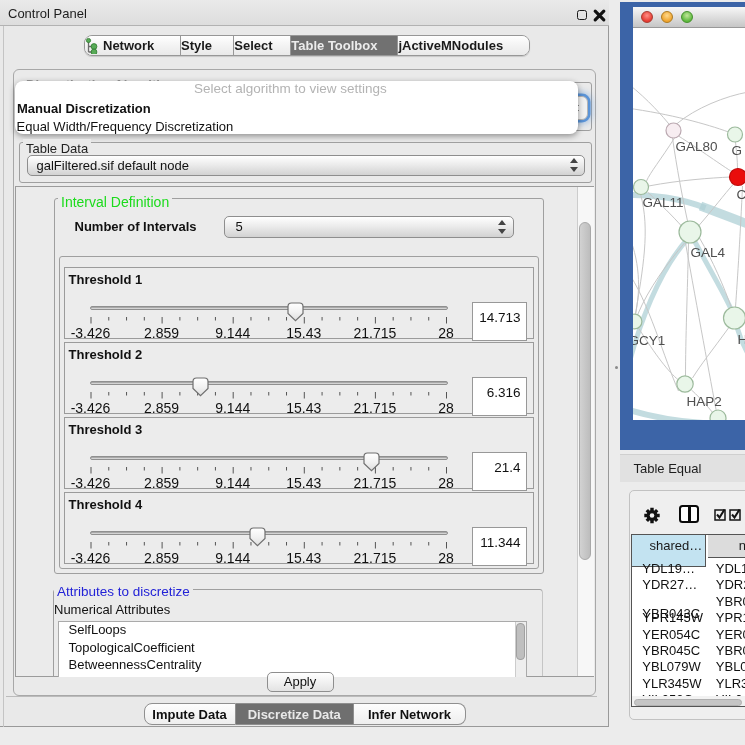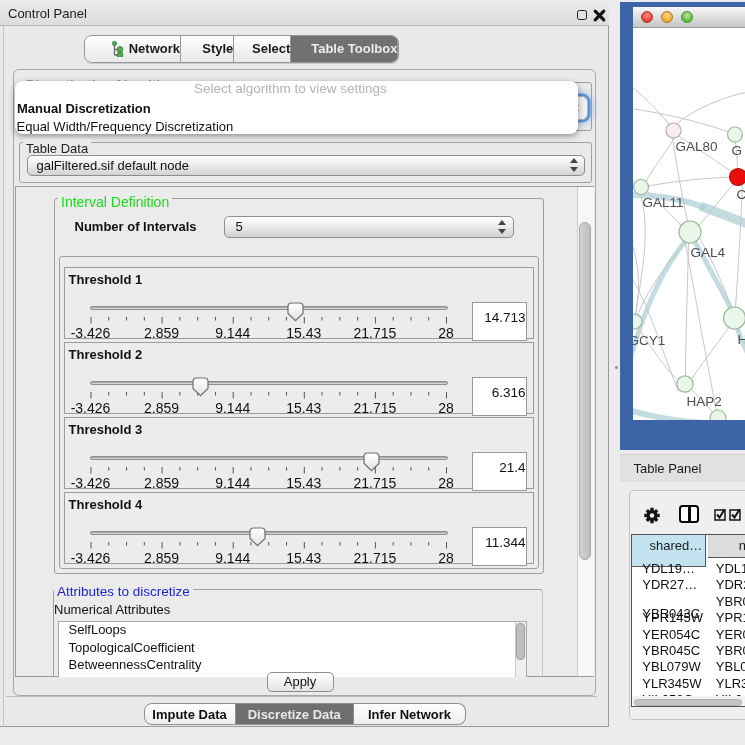--- a/index.html
+++ b/index.html
@@ -3,26 +3,26 @@
 *{margin:0;padding:0;box-sizing:border-box}
 html,body{width:745px;height:745px;overflow:hidden;font-family:"Liberation Sans",sans-serif;background:#ececec;position:relative;-webkit-font-smoothing:antialiased}
 .abs{position:absolute}
 .fs{position:absolute;border:1px solid #9f9f9f;border-radius:3px}
 .fstitle{position:absolute;padding:4px 3px;line-height:12px}
 .combo{position:absolute;border:1px solid #8e8e8e;border-radius:5px;background:linear-gradient(#ffffff,#ececec 45%,#d2d2d2);font-size:13px;color:#111}
 .spin{position:absolute;width:9px;height:14px}
 .spin:before,.spin:after{content:"";position:absolute;left:0;border-left:4.5px solid transparent;border-right:4.5px solid transparent}
 .spin:before{top:0;border-bottom:5px solid #444}
 .spin:after{bottom:0;border-top:5px solid #444}
-.tab{height:26px;font-size:13px;font-weight:bold;color:#1a1a1a;display:flex;align-items:center;justify-content:flex-end;background:linear-gradient(#ffffff,#f3f3f3 50%,#e9e9e9);border-right:1px solid #979797}
+.tab{height:19px;font-size:13px;font-weight:bold;color:#1a1a1a;display:flex;align-items:center;justify-content:flex-start;background:linear-gradient(#ffffff,#f3f3f3 50%,#e9e9e9);border-right:1px solid #979797}
 .btab{position:absolute;height:22px;font-size:13px;font-weight:bold;color:#111;display:flex;align-items:center;justify-content:center;background:linear-gradient(#fdfdfd,#eeeeee);border:1px solid #8f8f8f}
 .tpanel{position:absolute;left:63.5px;width:470px;height:72px;border:1px solid #9b9b9b;background:#ececec}
 .tlab{position:absolute;left:4px;top:4.5px;font-size:13px;font-weight:bold;color:#111}
 .track{position:absolute;left:25px;top:38px;width:358px;height:4.5px;border:1px solid #8f8f8f;border-radius:3px;background:linear-gradient(#939393,#e8e8e8)}
-.vbox{position:absolute;left:407px;top:34px;width:55px;height:39px;background:#fff;border:1px solid #989898;font-size:13.5px;color:#111;text-align:right;line-height:29px;}
+.vbox{position:absolute;left:407px;top:34px;width:55px;height:39px;background:#fff;border:1px solid #989898;font-size:13.5px;color:#111;text-align:right;line-height:29px;padding-right:5px}
 .ticklab{position:absolute;top:57px;font-size:14px;font-weight:normal;color:#111;transform:translateX(-50%)}
 .thumb{position:absolute;top:34px}
 .row{position:absolute;font-size:13px;color:#111;white-space:nowrap}
 </style></head>
 <body>
 
 <div class="abs" style="left:0;top:0;width:609px;height:727px;background:#e9e9e9;border-right:1px solid #999;border-bottom:1px solid #999"></div>
 <div class="abs" style="left:3px;top:26px;width:1px;height:701px;background:#c4c4c4"></div>
 <div class="abs" style="left:0;top:0;width:609px;height:26px;background:linear-gradient(#eaeaea,#dddddd);border-bottom:1px solid #b2b2b2"></div>
 <div class="abs" style="left:8px;top:6px;font-size:13px;color:#1d1d1d">Control Panel</div>
@@ -34,20 +34,21 @@
 <div class="abs" style="left:84px;top:34.5px;display:flex;border:1px solid #979797;border-radius:8px;overflow:hidden;box-shadow:0 1px 1px rgba(0,0,0,.15)">
   <div class="tab" style="width:96px"><svg width="13" height="17" style="margin-right:5px" viewBox="0 0 13 17">
         <path d="M3.5,4 V15 M3.5,9.5 H7 M3.5,15 H7" stroke="#6b6b6b" stroke-width="1.3" fill="none"></path>
         <circle cx="3.5" cy="3.5" r="2.1" fill="#58ab57" stroke="#2f7a2f" stroke-width="0.8"></circle>
         <circle cx="9" cy="9.5" r="2.9" fill="#58ab57" stroke="#2f7a2f" stroke-width="0.8"></circle>
         <circle cx="9" cy="15" r="2.9" fill="#58ab57" stroke="#2f7a2f" stroke-width="0.8"></circle>
       </svg>Network</div>
   <div class="tab" style="width:53.3px">Style</div>
   <div class="tab" style="width:57px">Select</div>
   <div class="tab" style="width:107.1px;background:#717171;color:#ececec">Table Toolbox</div>
+  <div class="tab" style="width:131px;border-right:none">jActiveMNodules</div>
 </div>
 
 <div class="abs" style="left:13px;top:68.5px;width:583px;height:627px;background:#eaeaea;border:1px solid #a8a8a8;border-radius:6px"></div>
 
 <div class="fs" style="left:18.5px;top:82px;width:573.5px;height:49px"></div>
 <div class="fstitle" style="left:23px;top:75px;font-size:13px;font-weight:bold;color:#999;background:#eaeaea">Discretization Algorithm</div>
 <div class="abs" style="left:440px;top:96px;width:148px;height:24px;border-radius:6px;background:#f1f1f1;border:1px solid #b5b5b5;box-shadow:0 0 0 2.5px rgba(85,144,214,.95),0 0 6px 4px rgba(85,144,214,.45)"></div>
 <div class="spin" style="left:571px;top:101px"></div>
 
 <div class="abs" style="left:14.5px;top:80.5px;width:563px;height:53.5px;background:#fff;border-radius:8px;box-shadow:0 2px 6px rgba(0,0,0,.4)"></div>
@@ -326,21 +327,21 @@
     <text x="736" y="199">C</text>
     <text x="642" y="207">GAL11</text>
     <text x="690" y="257">GAL4</text>
     <text x="628" y="345">GCY1</text>
     <text x="737" y="344">H</text>
     <text x="686" y="406">HAP2</text>
   </g>
 </svg>
 
 <div class="abs" style="left:620px;top:454px;width:125px;height:28px;background:#e1e1e1;border-top:1px solid #cfcfcf"></div>
-<div class="abs" style="left:633.5px;top:461px;font-size:13px;color:#1d1d1d">Table Panel</div>
+<div class="abs" style="left:633.5px;top:461px;font-size:13px;color:#1d1d1d">Table Equal</div>
 <div class="abs" style="left:628.5px;top:490px;width:140px;height:229.5px;background:#efefef;border:1px solid #c2c2c2;border-radius:5px"></div>
 <svg class="abs" style="left:644px;top:507px" width="16" height="17" viewBox="0 0 16 17">
   <g fill="#111">
       <circle cx="8" cy="8.5" r="5.4"></circle>
   <g stroke="#111" stroke-width="3.4">
         <path d="M8,0.8 V16.2 M0.3,8.5 H15.7 M2.8,3.1 L13.2,13.9 M13.2,3.1 L2.8,13.9"></path>
       </g>
     </g>
   <circle cx="8" cy="8.5" r="2.3" fill="#efefef"></circle>
 </svg>

